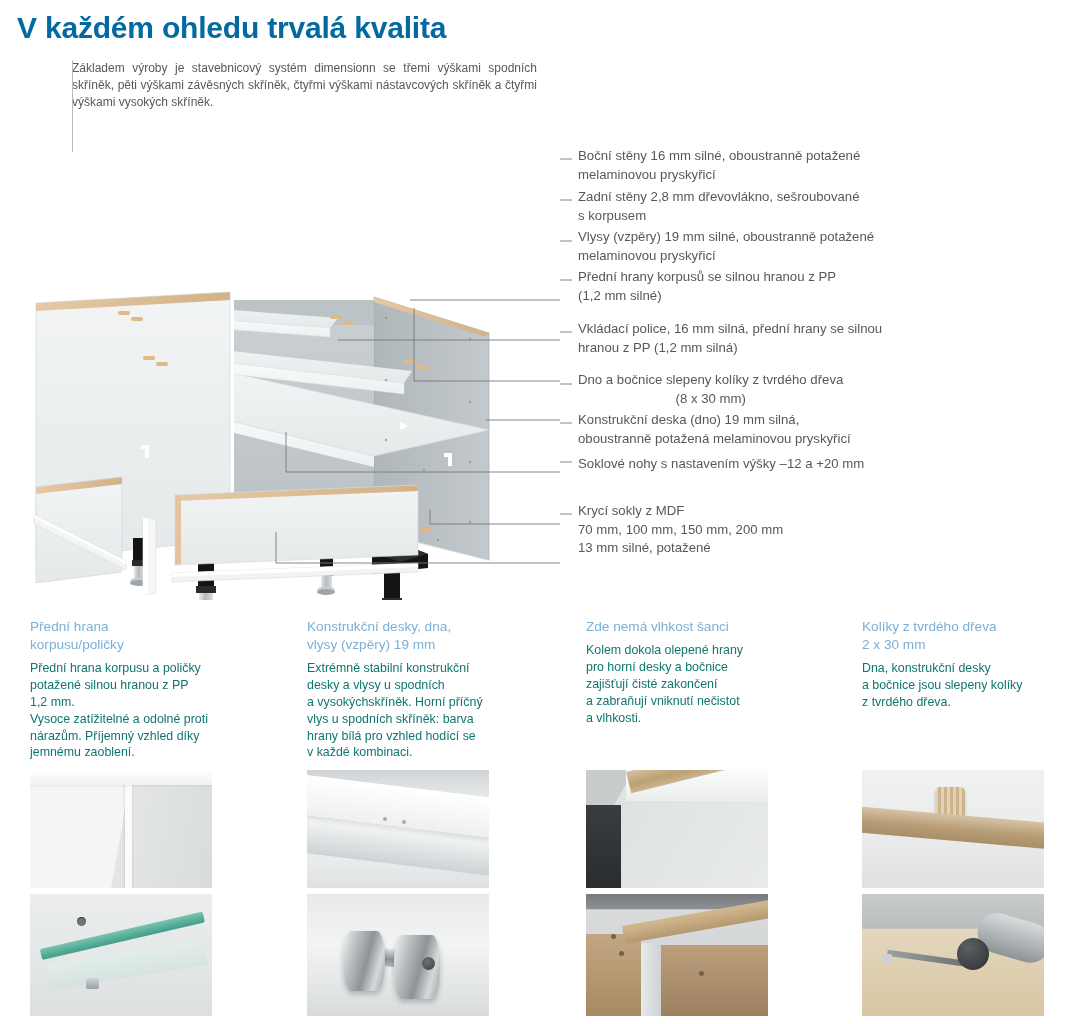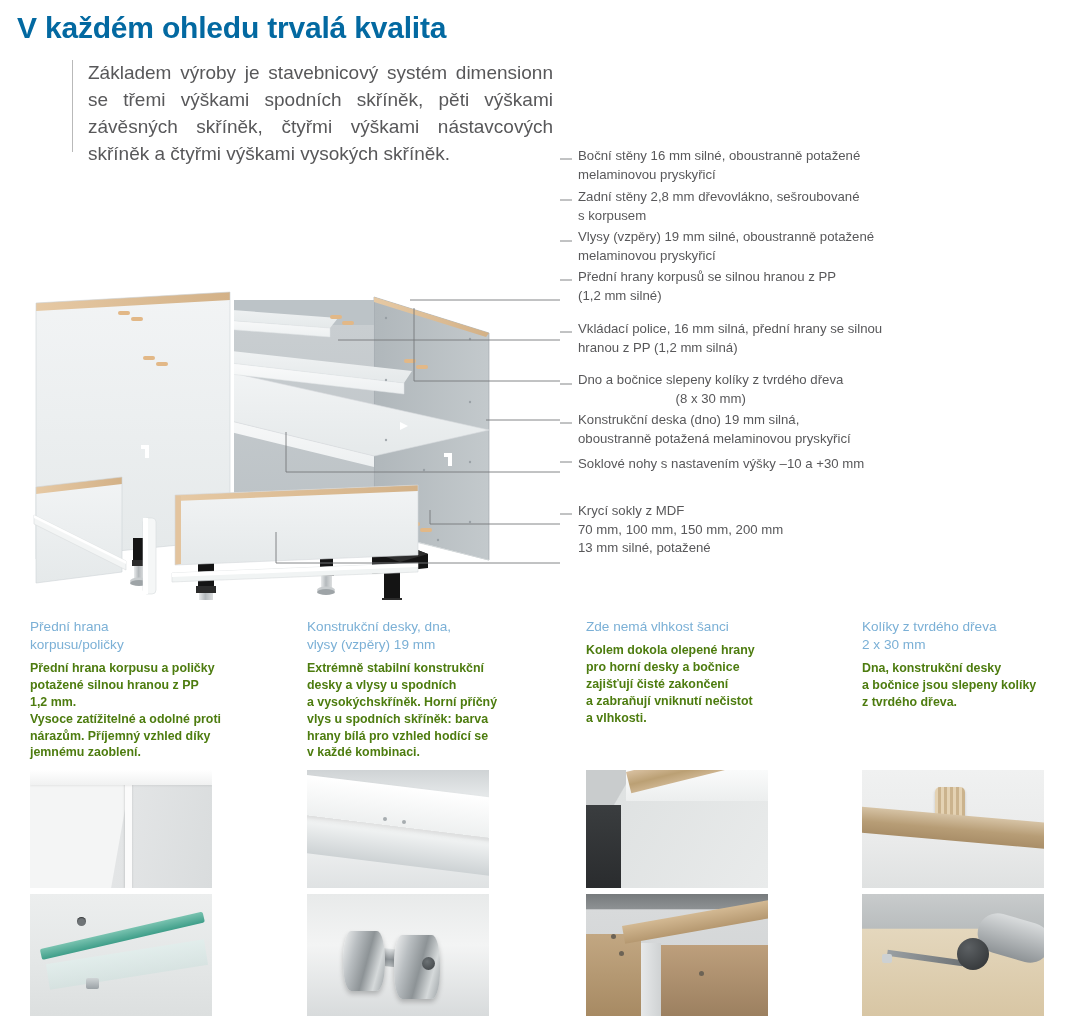--- a/index.html
+++ b/index.html
@@ -38,22 +38,21 @@
   }
   .intro-rule {
     position: absolute;
     left: 0;
     top: 0;
     width: 1px;
     height: 92px;
     background: #b9b9b9;
   }
   .intro-text {
-    margin-left: 16px;
-    font-size: 19px;
+    font-size: 12px;
     line-height: 1.42;
     color: #58585a;
     text-align: justify;
     width: 465px;
   }
 
   
   #diagram-stage {
     position: absolute;
     left: 0;
@@ -93,23 +92,22 @@
   .feature-heading {
     font-size: 13.6px;
     line-height: 1.33;
     color: #7bb0d6;
     white-space: pre-line;
     margin-bottom: 6px;
   }
   .feature-body {
     font-size: 12.4px;
     line-height: 1.36;
-    color: #4d7c0f;
+    color: #0f766e;
     white-space: pre-line;
-    font-weight: bold;
   }
 
   .photo-stack {
     position: absolute;
     top: 152px;
     left: 0;
     width: 100%;
   }
   .photo {
     width: 182px;
@@ -572,21 +570,21 @@
       <div class="callout" style="left: 578px; top: 88px;">Vlysy (vzpěry) 19 mm silné, oboustranně potažené
 melaminovou pryskyřicí</div>
       <div class="callout" style="left: 578px; top: 128px;">Přední hrany korpusů se silnou hranou z PP
 (1,2 mm silné)</div>
       <div class="callout" style="left: 578px; top: 180px;">Vkládací police, 16 mm silná, přední hrany se silnou
 hranou z PP (1,2 mm silná)</div>
       <div class="callout" style="left: 578px; top: 231px; text-align: center;">Dno a bočnice slepeny kolíky z tvrdého dřeva
 (8 x 30 mm)</div>
       <div class="callout" style="left: 578px; top: 271px;">Konstrukční deska (dno) 19 mm silná,
 oboustranně potažená melaminovou pryskyřicí</div>
-      <div class="callout" style="left: 578px; top: 315px;">Soklové nohy s nastavením výšky –10 a +30 mm</div>
+      <div class="callout" style="left: 578px; top: 315px;">Soklové nohy s nastavením výšky –12 a +20 mm</div>
       <div class="callout" style="left: 578px; top: 362px;">Krycí sokly z MDF
 70 mm, 100 mm, 150 mm, 200 mm
 13 mm silné, potažené</div>
     </div>
 </div>
 
 <div class="features">
 
   <div class="feature-col c1">
     <div class="feature-heading">Přední hrana

